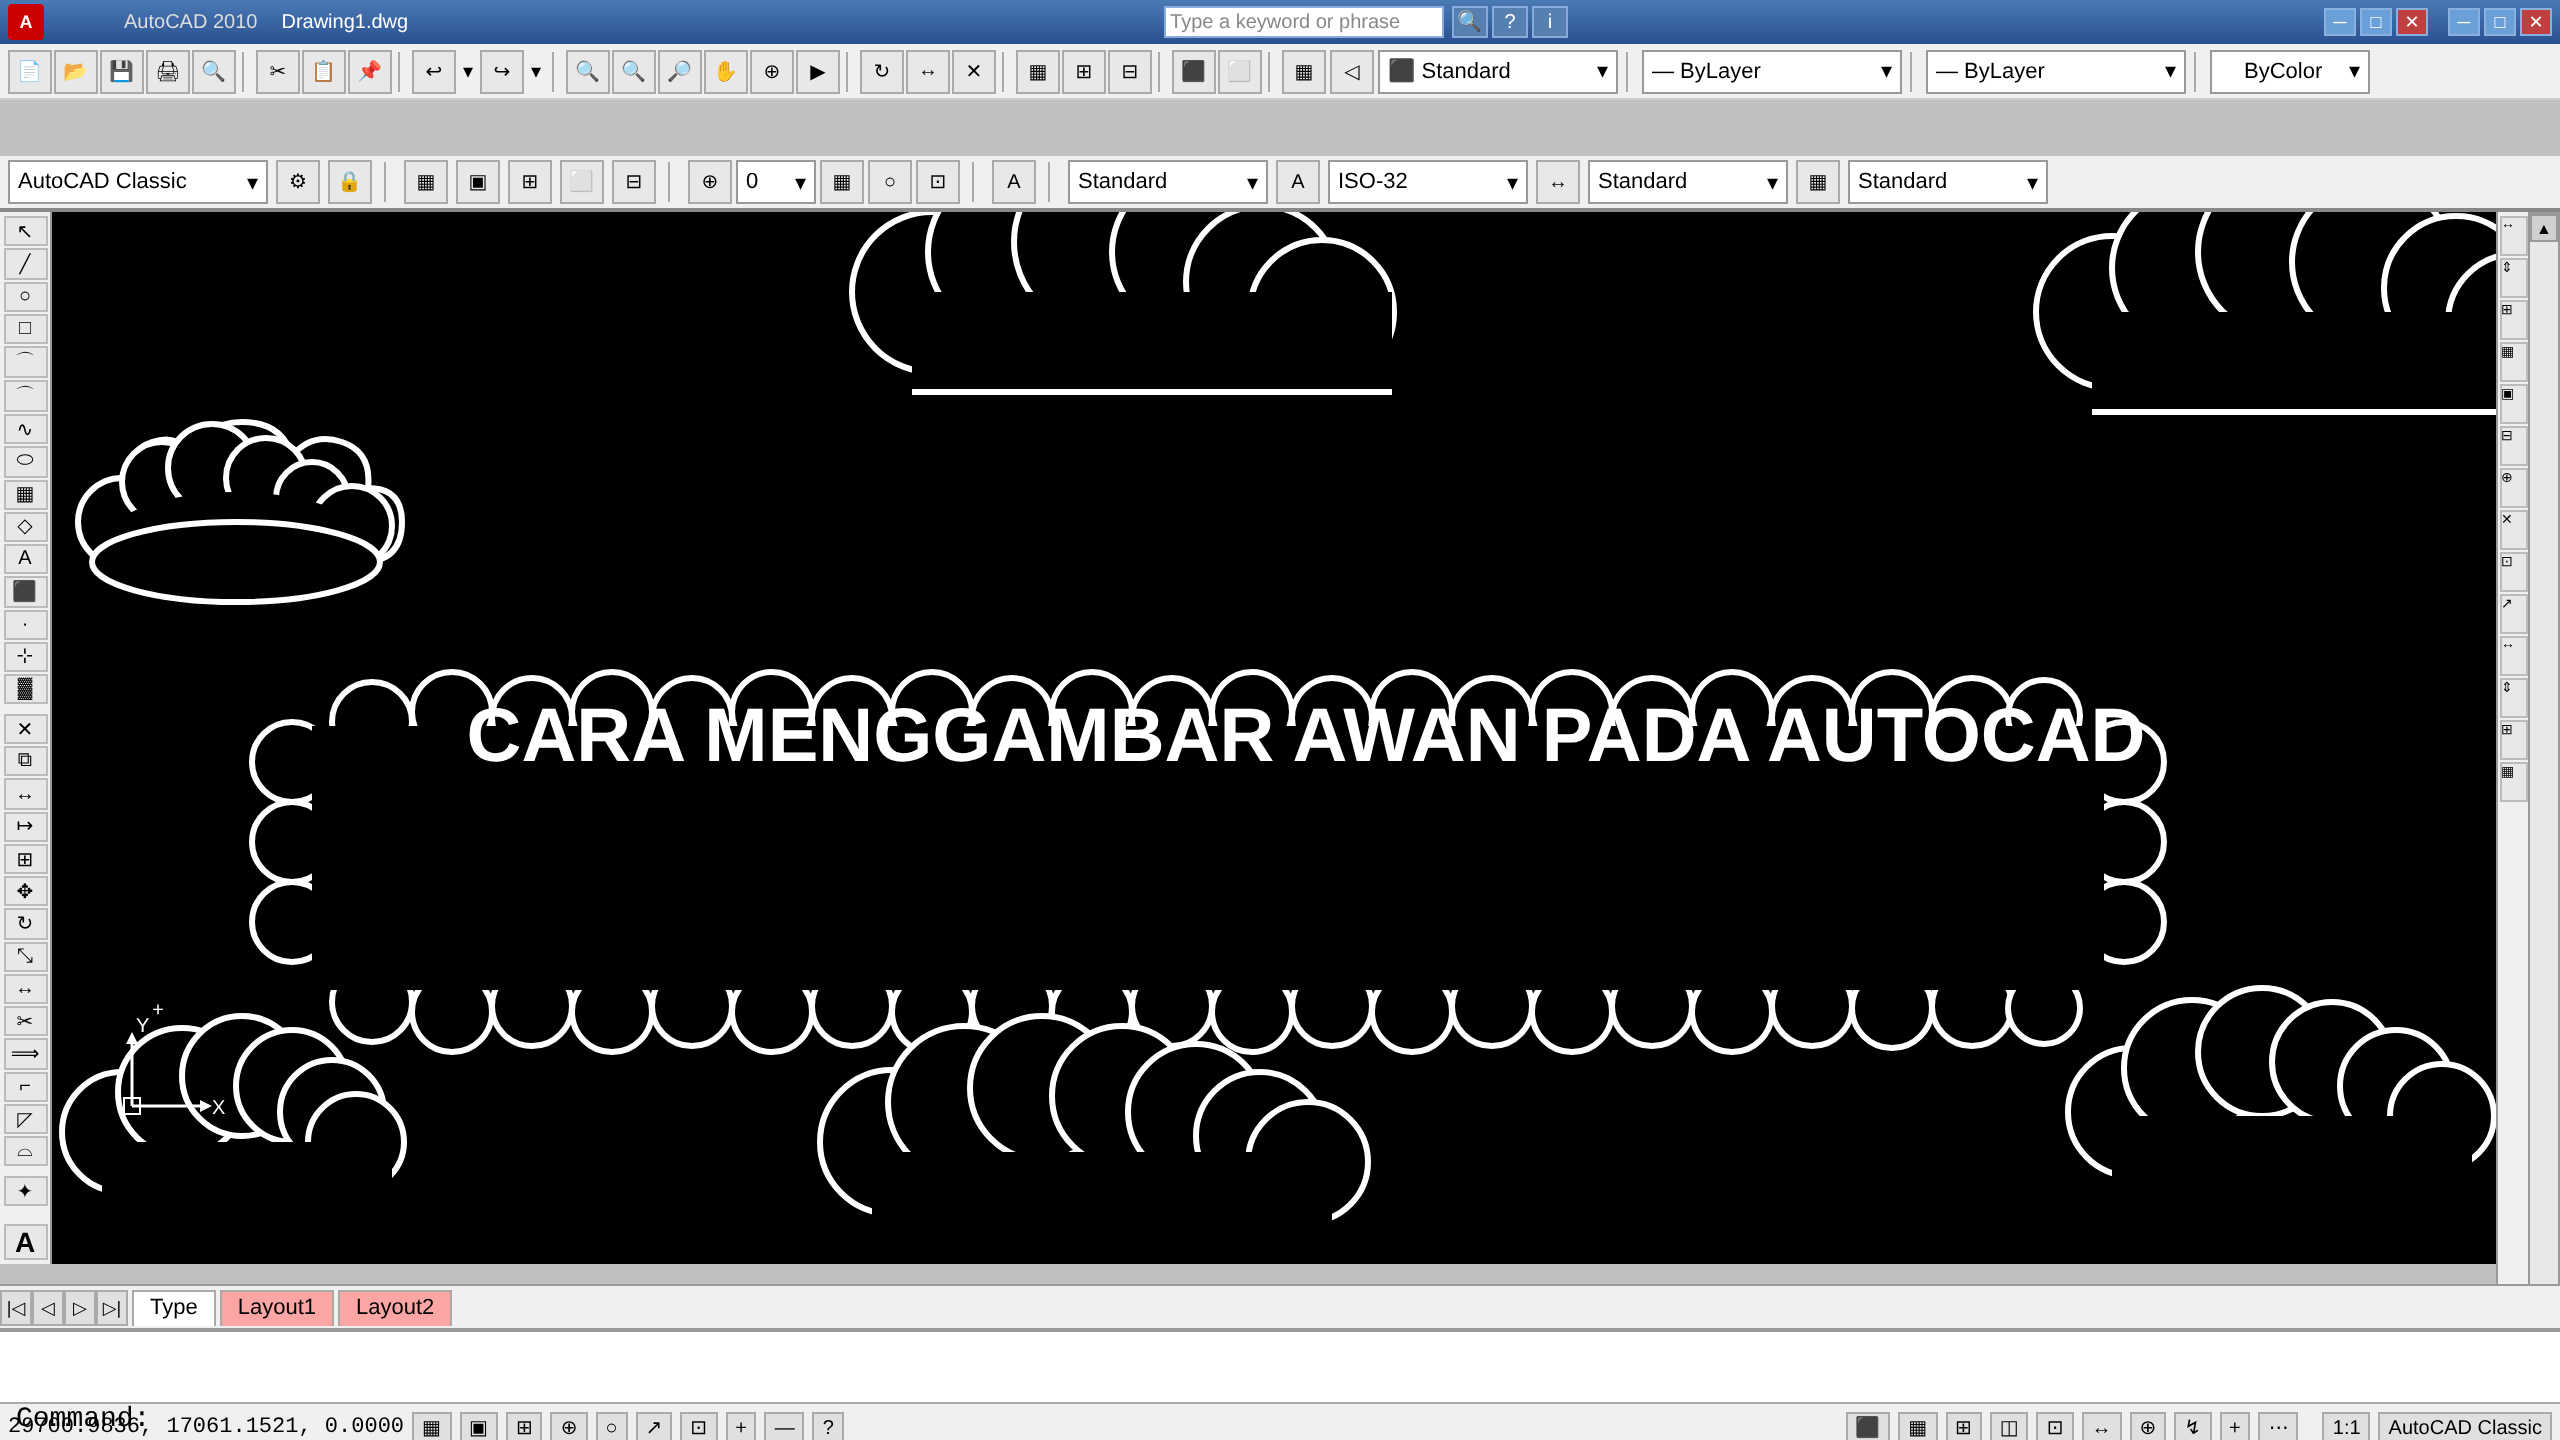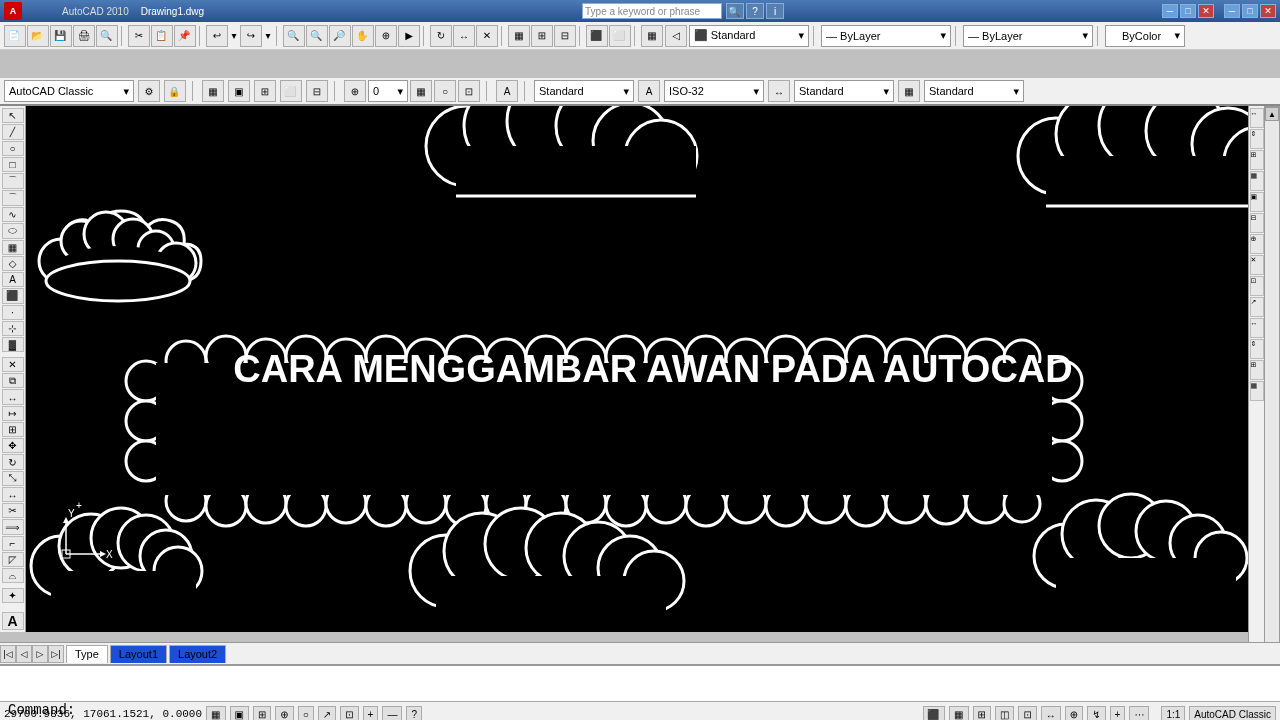--- a/index.html
+++ b/index.html
@@ -130,21 +130,21 @@
     .tab-nav-btn {
       width: 16px; height: 18px;
       background: #e0e0e0;
       border: 1px solid #aaa;
       display: flex; align-items: center; justify-content: center;
       font-size: 9px; cursor: pointer;
     }
     .tab-item {
       height: 18px;
       padding: 0 8px;
-      background: #1d4ed8;
+      background: #fca5a5;
       border: 1px solid #aaa;
       border-bottom: none;
       display: flex; align-items: center;
       font-size: 11px;
       cursor: pointer;
       margin-left: 2px;
     }
     .tab-item.active { background: white; }
 
     

